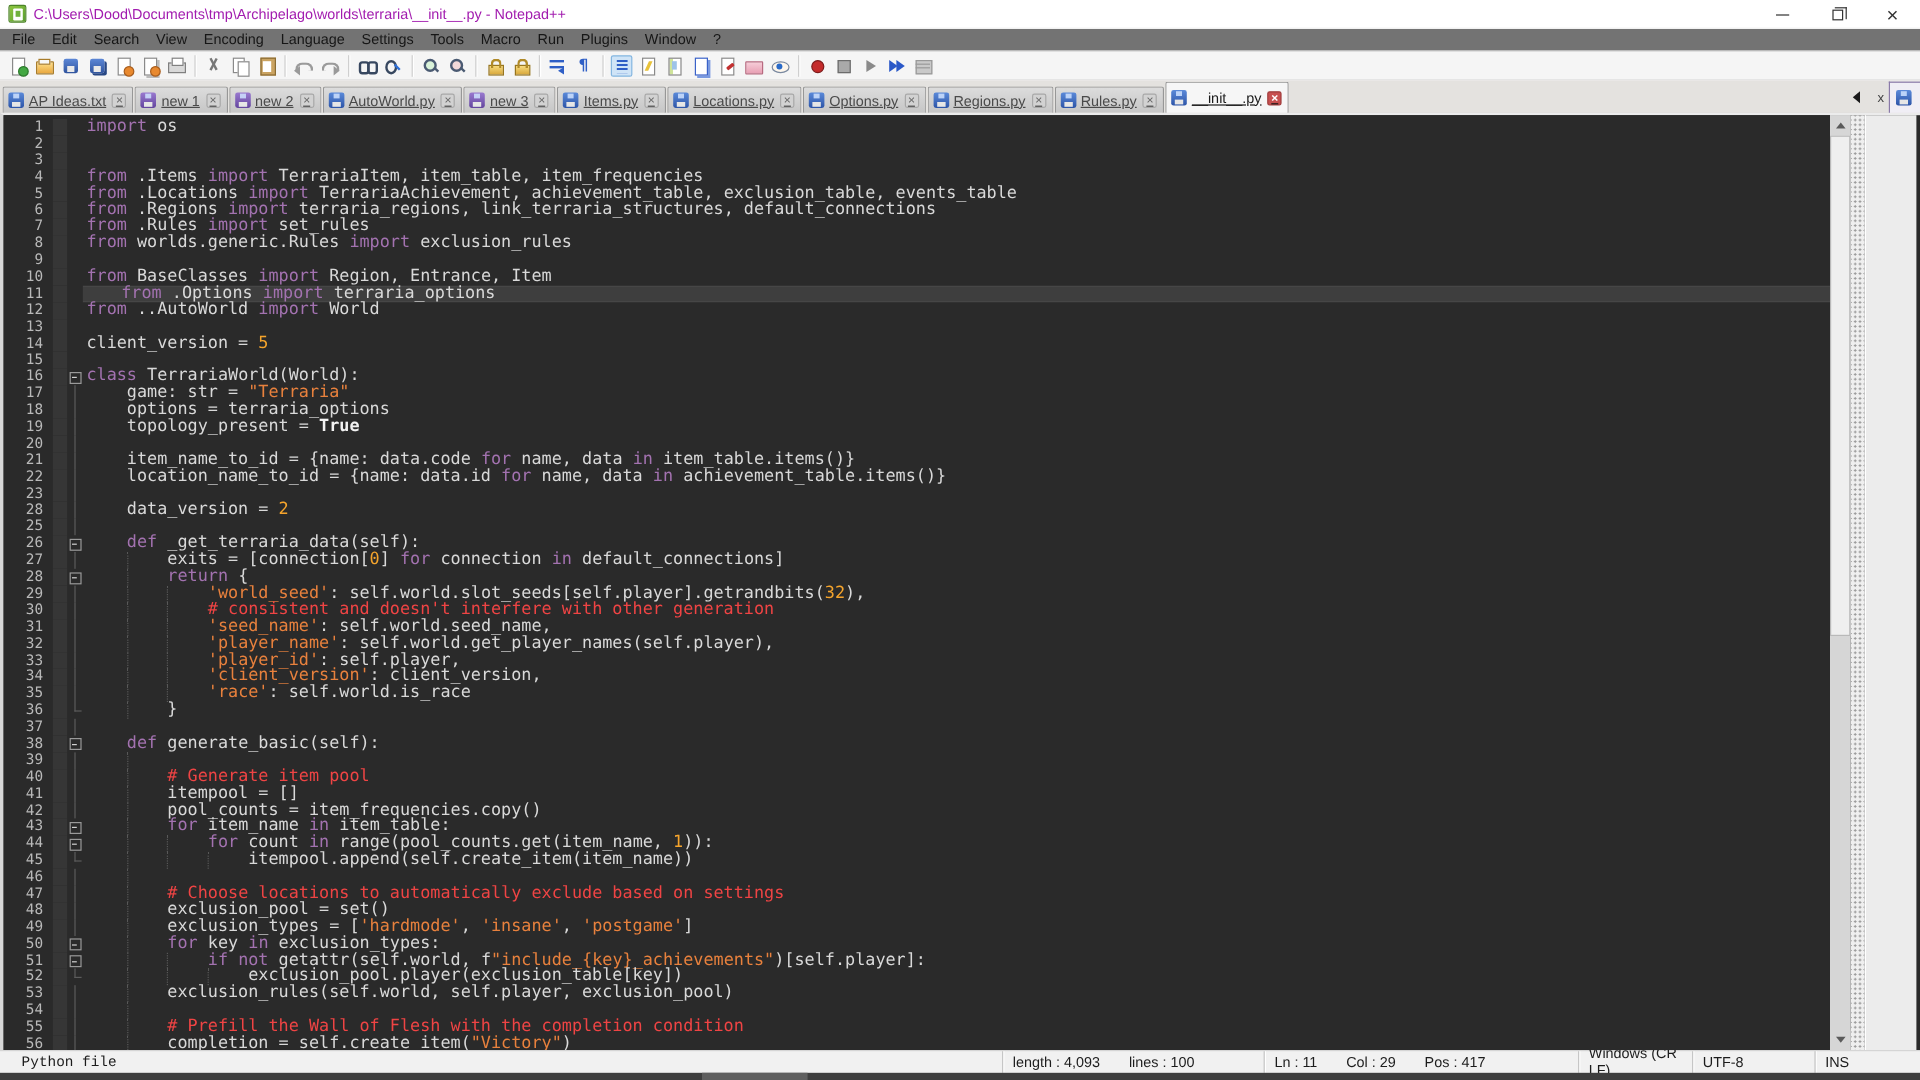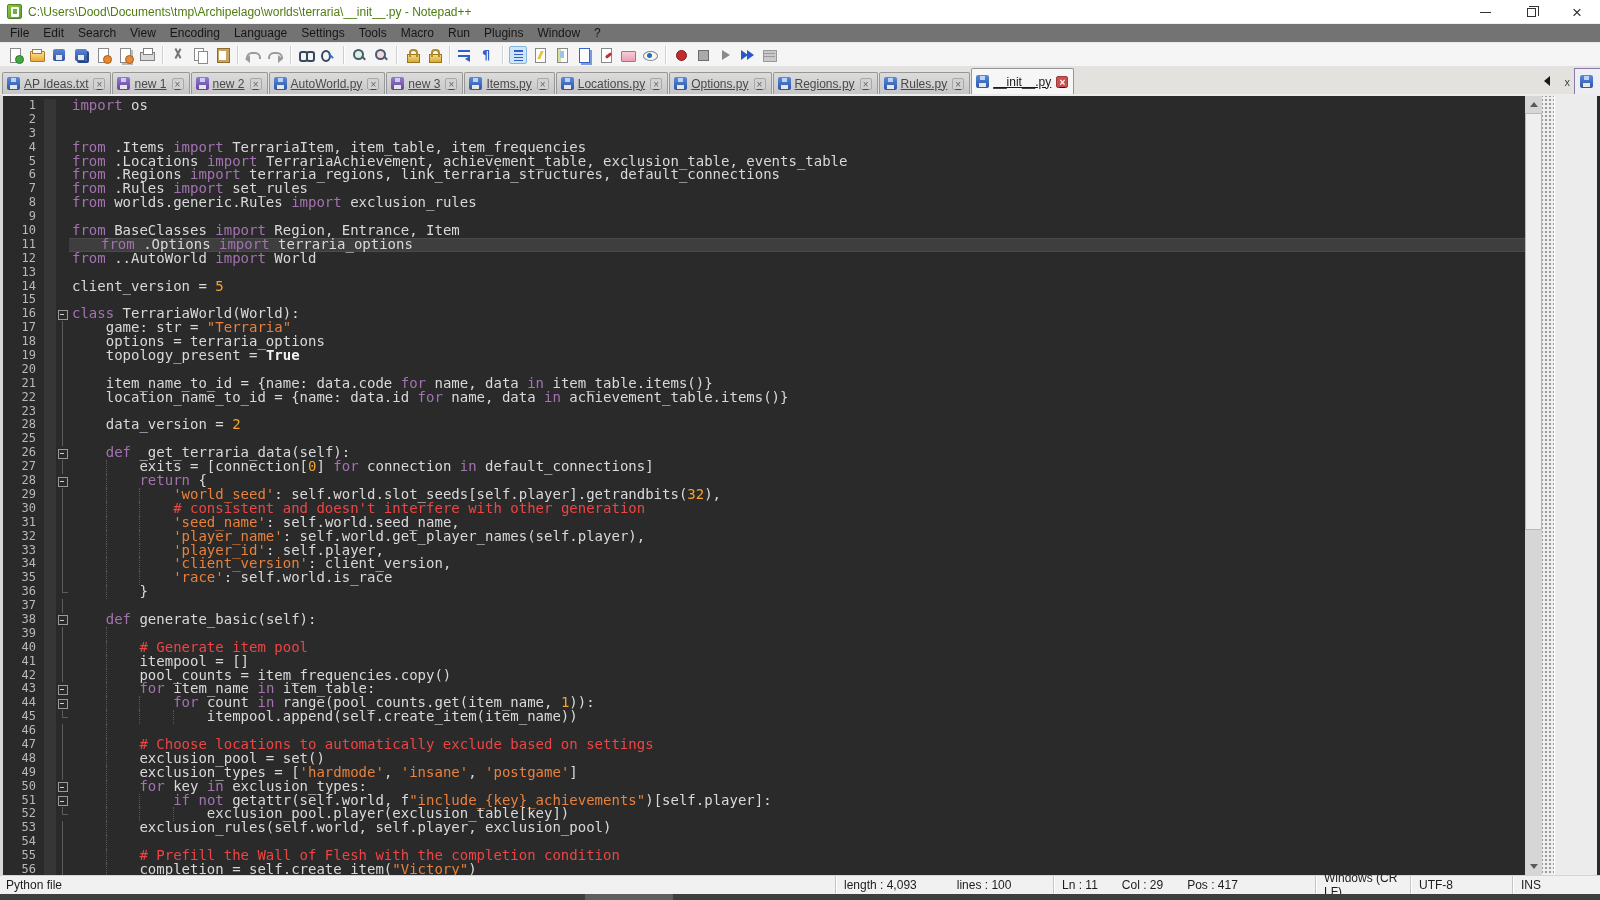--- a/index.html
+++ b/index.html
@@ -3,21 +3,21 @@
 <meta charset="utf-8">
 <style>
   * { margin:0; padding:0; box-sizing:border-box; }
   html,body { width:1600px; height:900px; overflow:hidden; font-family:"Liberation Sans",sans-serif; background:#fff; }
 
   
   .titlebar { height:24px; background:#ffffff; display:flex; align-items:center; position:relative; border-bottom:1px solid #f0f0f0;}
   .app-icon { width:15px; height:15px; margin:0 6px 0 7px; background:linear-gradient(135deg,#8dc63f,#5a9e2f); border:1px solid #4c8427; border-radius:2px; position:relative;}
   .app-icon::before { content:""; position:absolute; left:3px; top:2px; width:8px; height:10px; background:#fff; border-radius:1px;}
   .app-icon::after { content:""; position:absolute; left:5px; top:4px; width:4px; height:5px; background:#6fb13c;}
-  .title-text { font-size:12px; color:#4d7c0f; }
+  .title-text { font-size:12px; color:#a21caf; }
   .win-controls { position:absolute; right:0; top:0; height:24px; display:flex; }
   .win-btn { width:46px; height:24px; display:flex; align-items:center; justify-content:center; color:#222; }
   .glyph-min { width:11px; height:1px; background:#333; }
   .glyph-restore { width:9px; height:9px; border:1px solid #333; position:relative; background:#fff;}
   .glyph-restore::before { content:""; position:absolute; left:1px; top:-3px; width:9px; height:9px; border:1px solid #333; border-bottom:none; border-left:none;}
   .glyph-close { font-size:17px; line-height:17px; color:#333; }
 
   
   .menubar { height:19px; background:#737373; display:flex; align-items:center; padding-left:3px; border-bottom:1px solid #e9e9e9;}
   .menu-item { font-size:12px; color:#161616; padding:2px 7px; }
@@ -116,22 +116,22 @@
   .vs-up { top:0; } .vs-down { bottom:0; }
   .arr-up { width:0;height:0;border-left:4px solid transparent;border-right:4px solid transparent;border-bottom:5px solid #5a5a5a;}
   .arr-down { width:0;height:0;border-left:4px solid transparent;border-right:4px solid transparent;border-top:5px solid #5a5a5a;}
   .vs-thumb { position:absolute; left:0; top:17px; width:17px; height:417px; background:#efefef; border:1px solid #b9b9b9;}
   .splitter { width:12px; flex:none; background:#efefef; background-image:radial-gradient(#9a9a9a 1px, transparent 1px); background-size:4px 4px; background-position:2px 2px;}
   .side-panel { width:43px; flex:none; background:#ececec; border-left:1px solid #fff; }
 
   
   .statusbar { height:19px; background:#f1f1f1; display:flex; font-size:12px; color:#1c1c1c; align-items:center; border-top:1px solid #d5d5d5;}
   .sb-field { height:100%; display:flex; align-items:center; padding:0 8px; border-left:1px solid #c6c6c6; box-shadow:1px 0 0 #fff inset;}
-  .sb-doc { flex:1; border-left:none; box-shadow:none; padding-left:6px;}
-  .sb-len { width:218px;gap:16px; } .sb-pos { width:262px; } .sb-eol { width:95px; } .sb-enc { width:102px; } .sb-ins { width:88px; }
+  .sb-doc { flex:1; border-left:none; box-shadow:none; padding-left:18px;font-family:Liberation Mono, monospace;}
+  .sb-len { width:218px; } .sb-pos { width:262px; } .sb-eol { width:95px; } .sb-enc { width:102px; } .sb-ins { width:88px; }
   .sb-gap { margin-right:24px; }
 
   
   .bottomstrip { height:6px; background:#3e3e3e; position:relative;}
   .bottomstrip .seg { position:absolute; left:585px; width:88px; top:0; bottom:0; background:#5f5f5f;}
 </style>
 </head>
 <body>
 
 <div class="titlebar">

